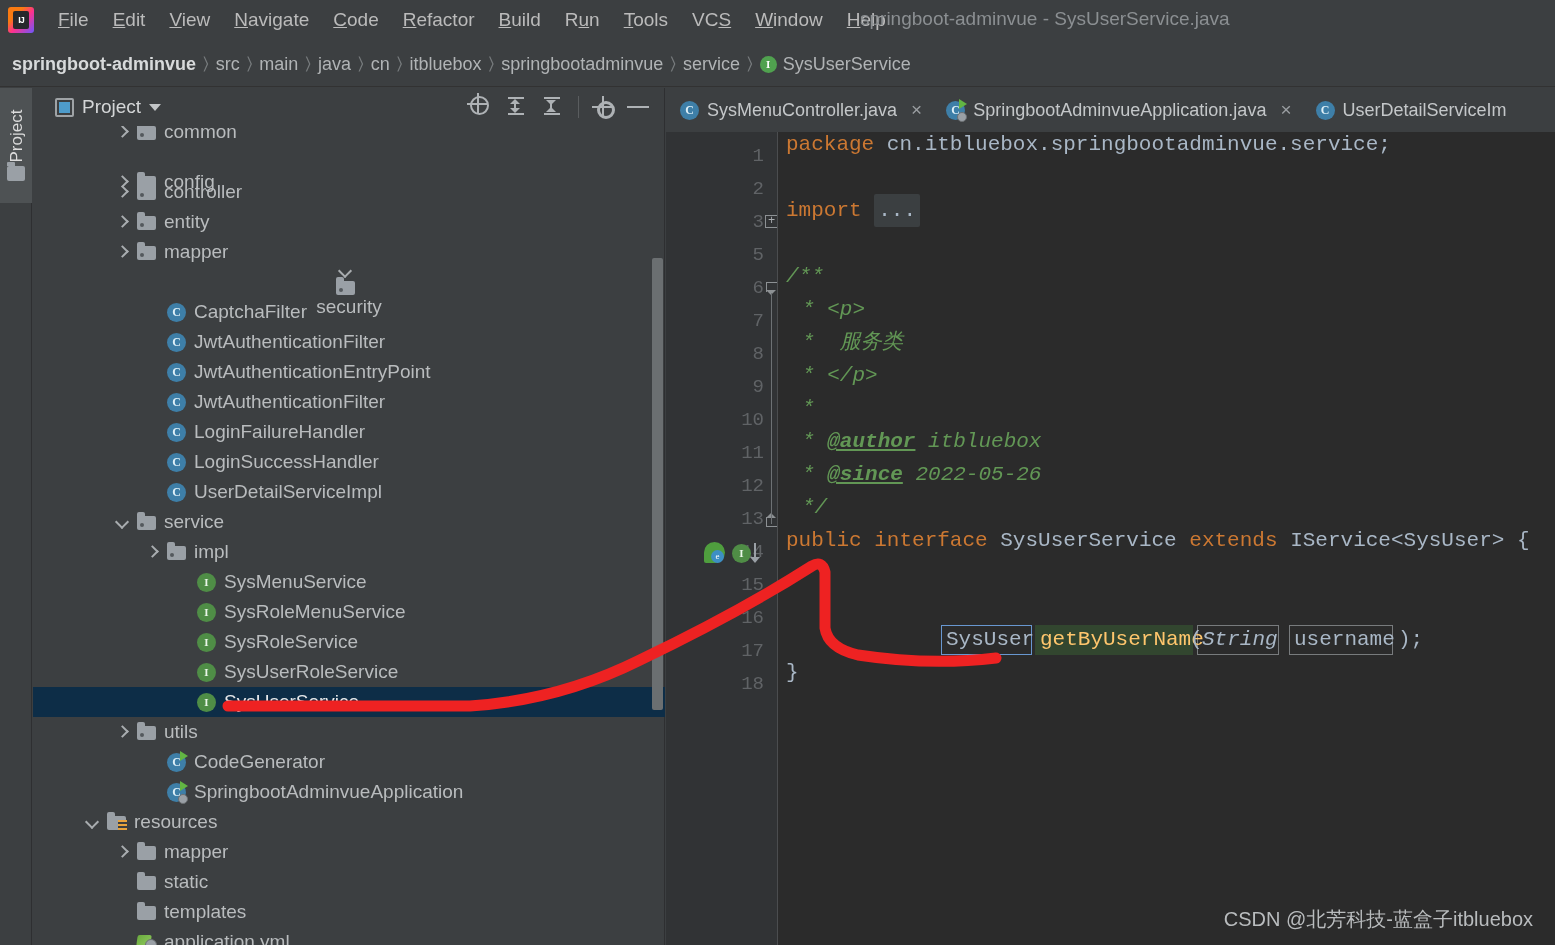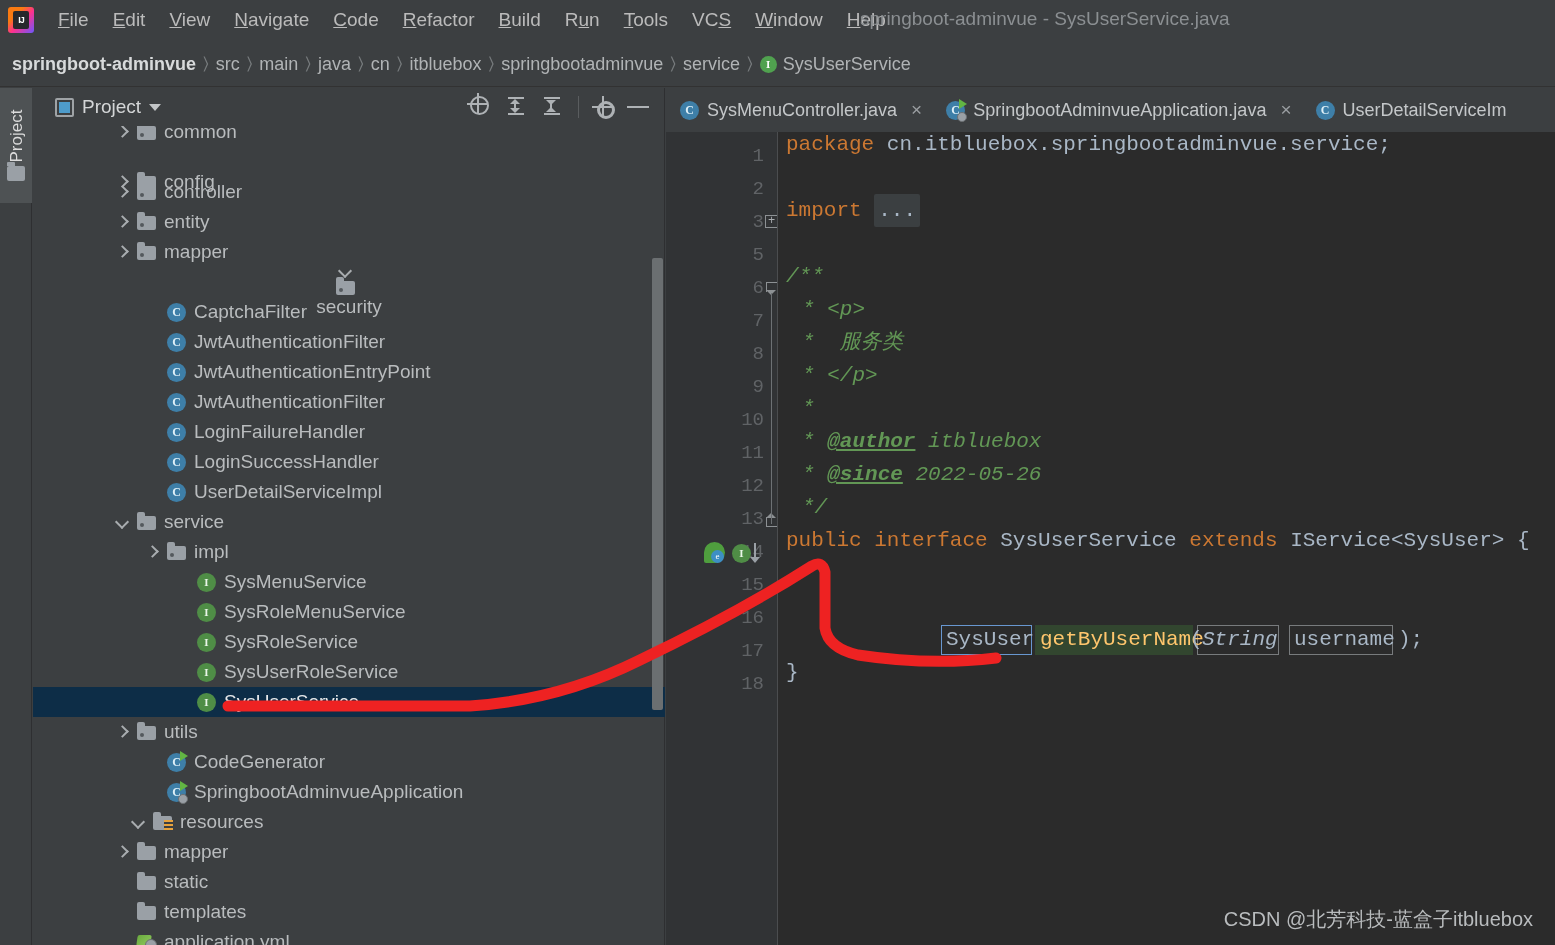--- a/index.html
+++ b/index.html
@@ -536,21 +536,21 @@
           <div class="row-label">CodeGenerator</div>
         </div>
         <div class="row" style="top: 651px;">
           <div style="width: 112px; flex: 0 0 auto;"></div>
           <div class="arrow" style="margin-right: 9px;"></div>
           <div class="ic">
             <div class="ic-runclass" style="position: relative;">C<i class="play"></i><i class="spring"></i></div>
           </div>
           <div class="row-label">SpringbootAdminvueApplication</div>
         </div>
-        <div class="row" style="top: 681px; padding-left: 46px;">
+        <div class="row" style="top: 681px;">
           <div style="width: 52px; flex: 0 0 auto;"></div>
           <div class="arrow d" style="margin-right: 9px;"></div>
           <div class="ic">
             <div class="ic-res" style="position: relative;"></div>
           </div>
           <div class="row-label">resources</div>
         </div>
         <div class="row" style="top: 711px;">
           <div style="width: 82px; flex: 0 0 auto;"></div>
           <div class="arrow r" style="margin-right: 9px;"></div>

